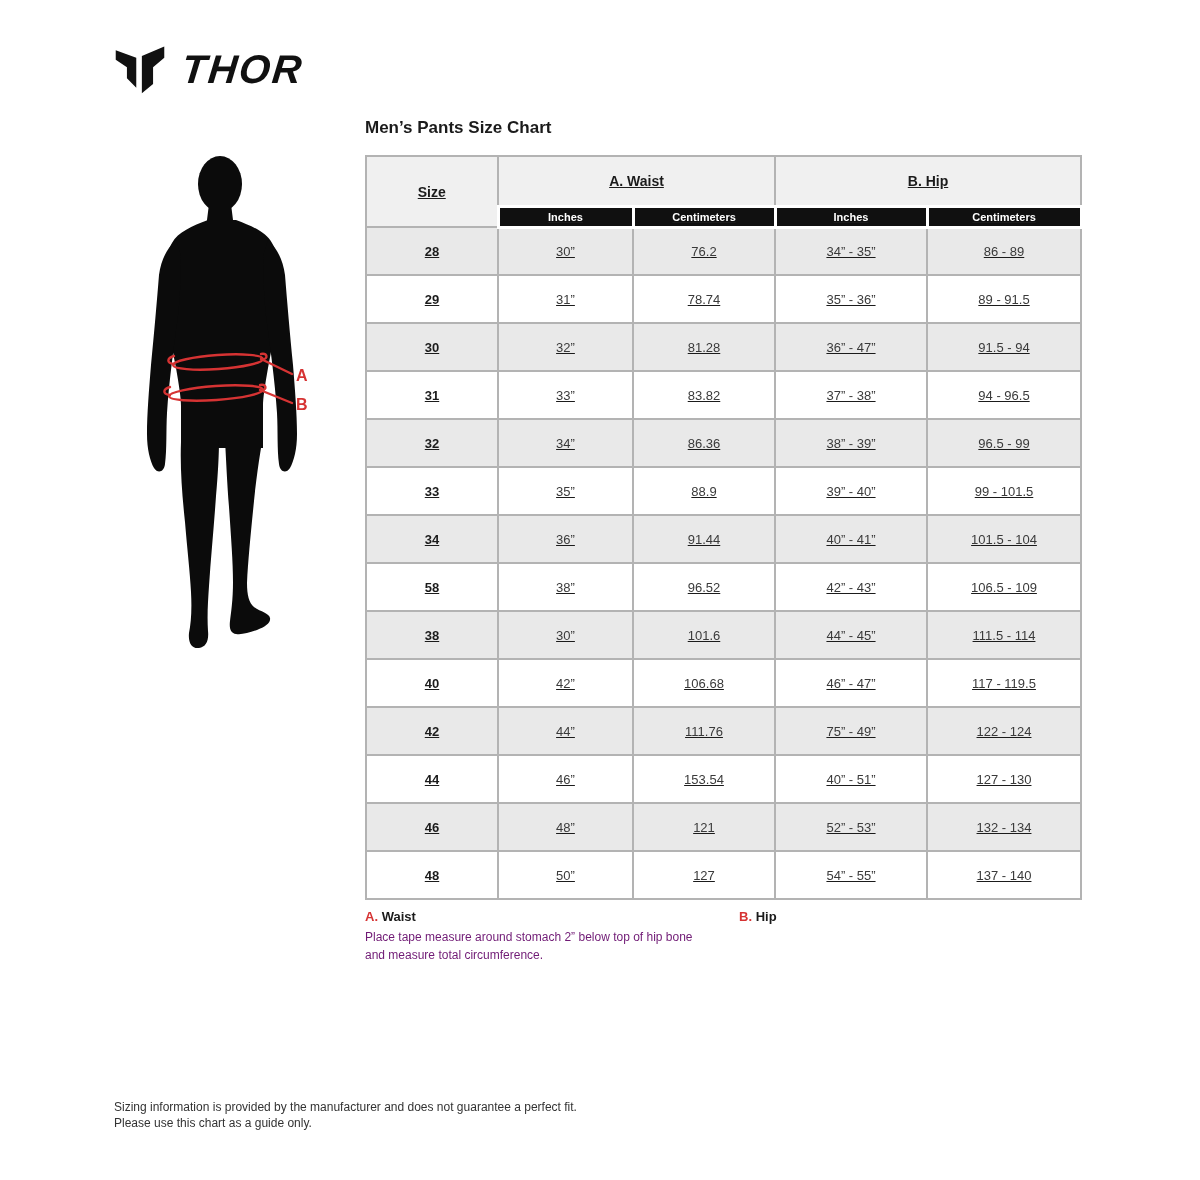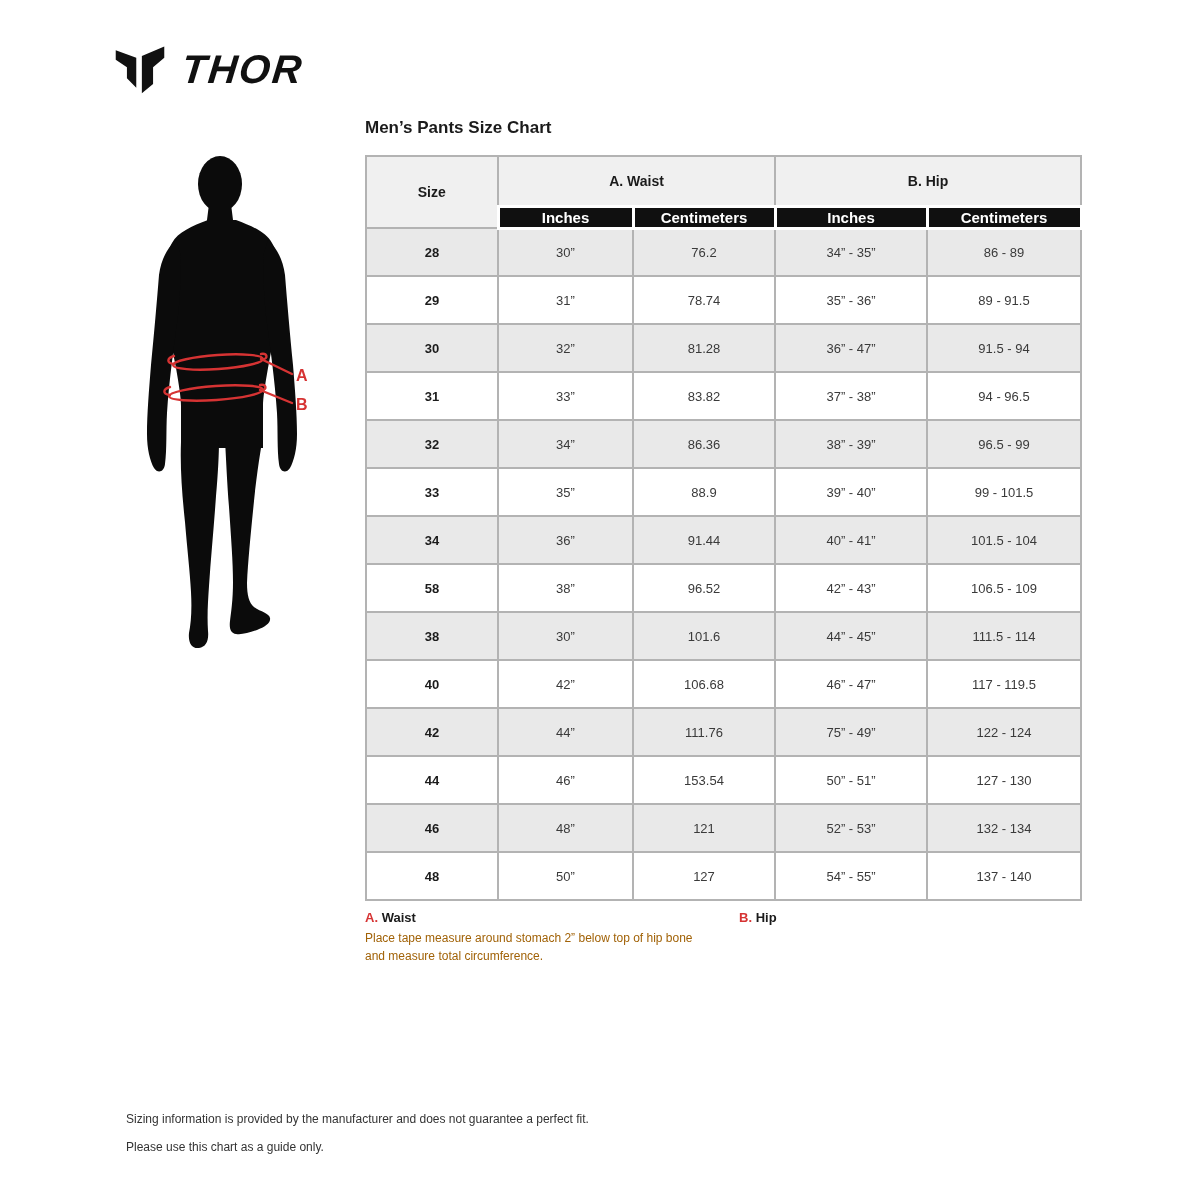--- a/index.html
+++ b/index.html
@@ -19,38 +19,38 @@
   .figure-wrap { position:absolute; left:140px; top:152px; width:210px; height:500px; }
   .sil { fill:var(--sil); }
   .measure { fill:none; stroke:var(--accent); stroke-width:2.4; stroke-linecap:round; }
   .measure-label { fill:var(--accent); font-weight:bold; font-size:16px;
                    font-family:"Liberation Sans", sans-serif; }
 
   
   .content { position:absolute; left:365px; top:118px; width:720px; }
   .chart-title { font-size:17px; font-weight:bold; margin:0 0 17px 0; line-height:20px; color:var(--ink); }
 
-  table.size-table { border-collapse:collapse; table-layout:fixed; width:715px; }
+  table.size-table { border-collapse:collapse; table-layout:fixed; width:715px;text-decoration:underline; }
   .size-table th, .size-table td { border:2px solid var(--border); text-align:center; vertical-align:middle; }
   .head-row th { background:var(--head-bg); font-size:14px; font-weight:bold; color:var(--ink); height:50px; }
-  .units-row th { background:var(--bar-bg); color:#fff; font-size:15px; font-weight:bold;
+  .units-row th { background:var(--bar-bg); color:#fff; font-size:11px; font-weight:bold;
                   height:21px; border:3px solid #fff; }
   tbody td { font-size:13px; color:var(--cell-text); height:48px; background:#fff; }
   tbody tr.striped td { background:var(--stripe); }
   td.size-col { font-weight:bold; color:var(--ink); }
 
   .howto-title { font-size:17px; font-weight:bold; margin:37px 0 6px 0; color:var(--ink); }
   .howto-cols { display:flex; gap:28px; width:720px; }
   .howto-col { width:346px; }
   .howto-sub { font-size:13px; font-weight:bold; margin:9px 0 5px 0; color:var(--ink); }
   .howto-sub .letter { color:var(--accent); }
-  .howto-col p { margin:0; font-size:12px; line-height:17.5px; color:#a16207; }
+  .howto-col p { margin:0; font-size:12px; line-height:17.5px; color:#701a75; }
 
   .disclaimer { position:absolute; left:114px; top:1100px; font-size:12px; line-height:15.5px; color:#333; }
-  .disclaimer p { margin:12px; }
+  .disclaimer p { margin:0; }
 </style>
 </head>
 <body>
 
 <div class="page">
 
   <header class="brand">
     <svg width="56" height="58" viewBox="0 0 60 60" aria-hidden="true">
       <g fill="#111">
         <polygon points="4,10 26,18 26,50 16,40 16,28 4,20"></polygon>
@@ -199,21 +199,21 @@
             <td class="size-col">42</td>
             <td>44”</td>
             <td>111.76</td>
             <td>75” - 49”</td>
             <td>122 - 124</td>
           </tr>
           <tr>
             <td class="size-col">44</td>
             <td>46”</td>
             <td>153.54</td>
-            <td>50” - 51”</td>
+            <td>40” - 51”</td>
             <td>127 - 130</td>
           </tr>
           <tr class="striped">
             <td class="size-col">46</td>
             <td>48”</td>
             <td>121</td>
             <td>52” - 53”</td>
             <td>132 - 134</td>
           </tr>
           <tr>

